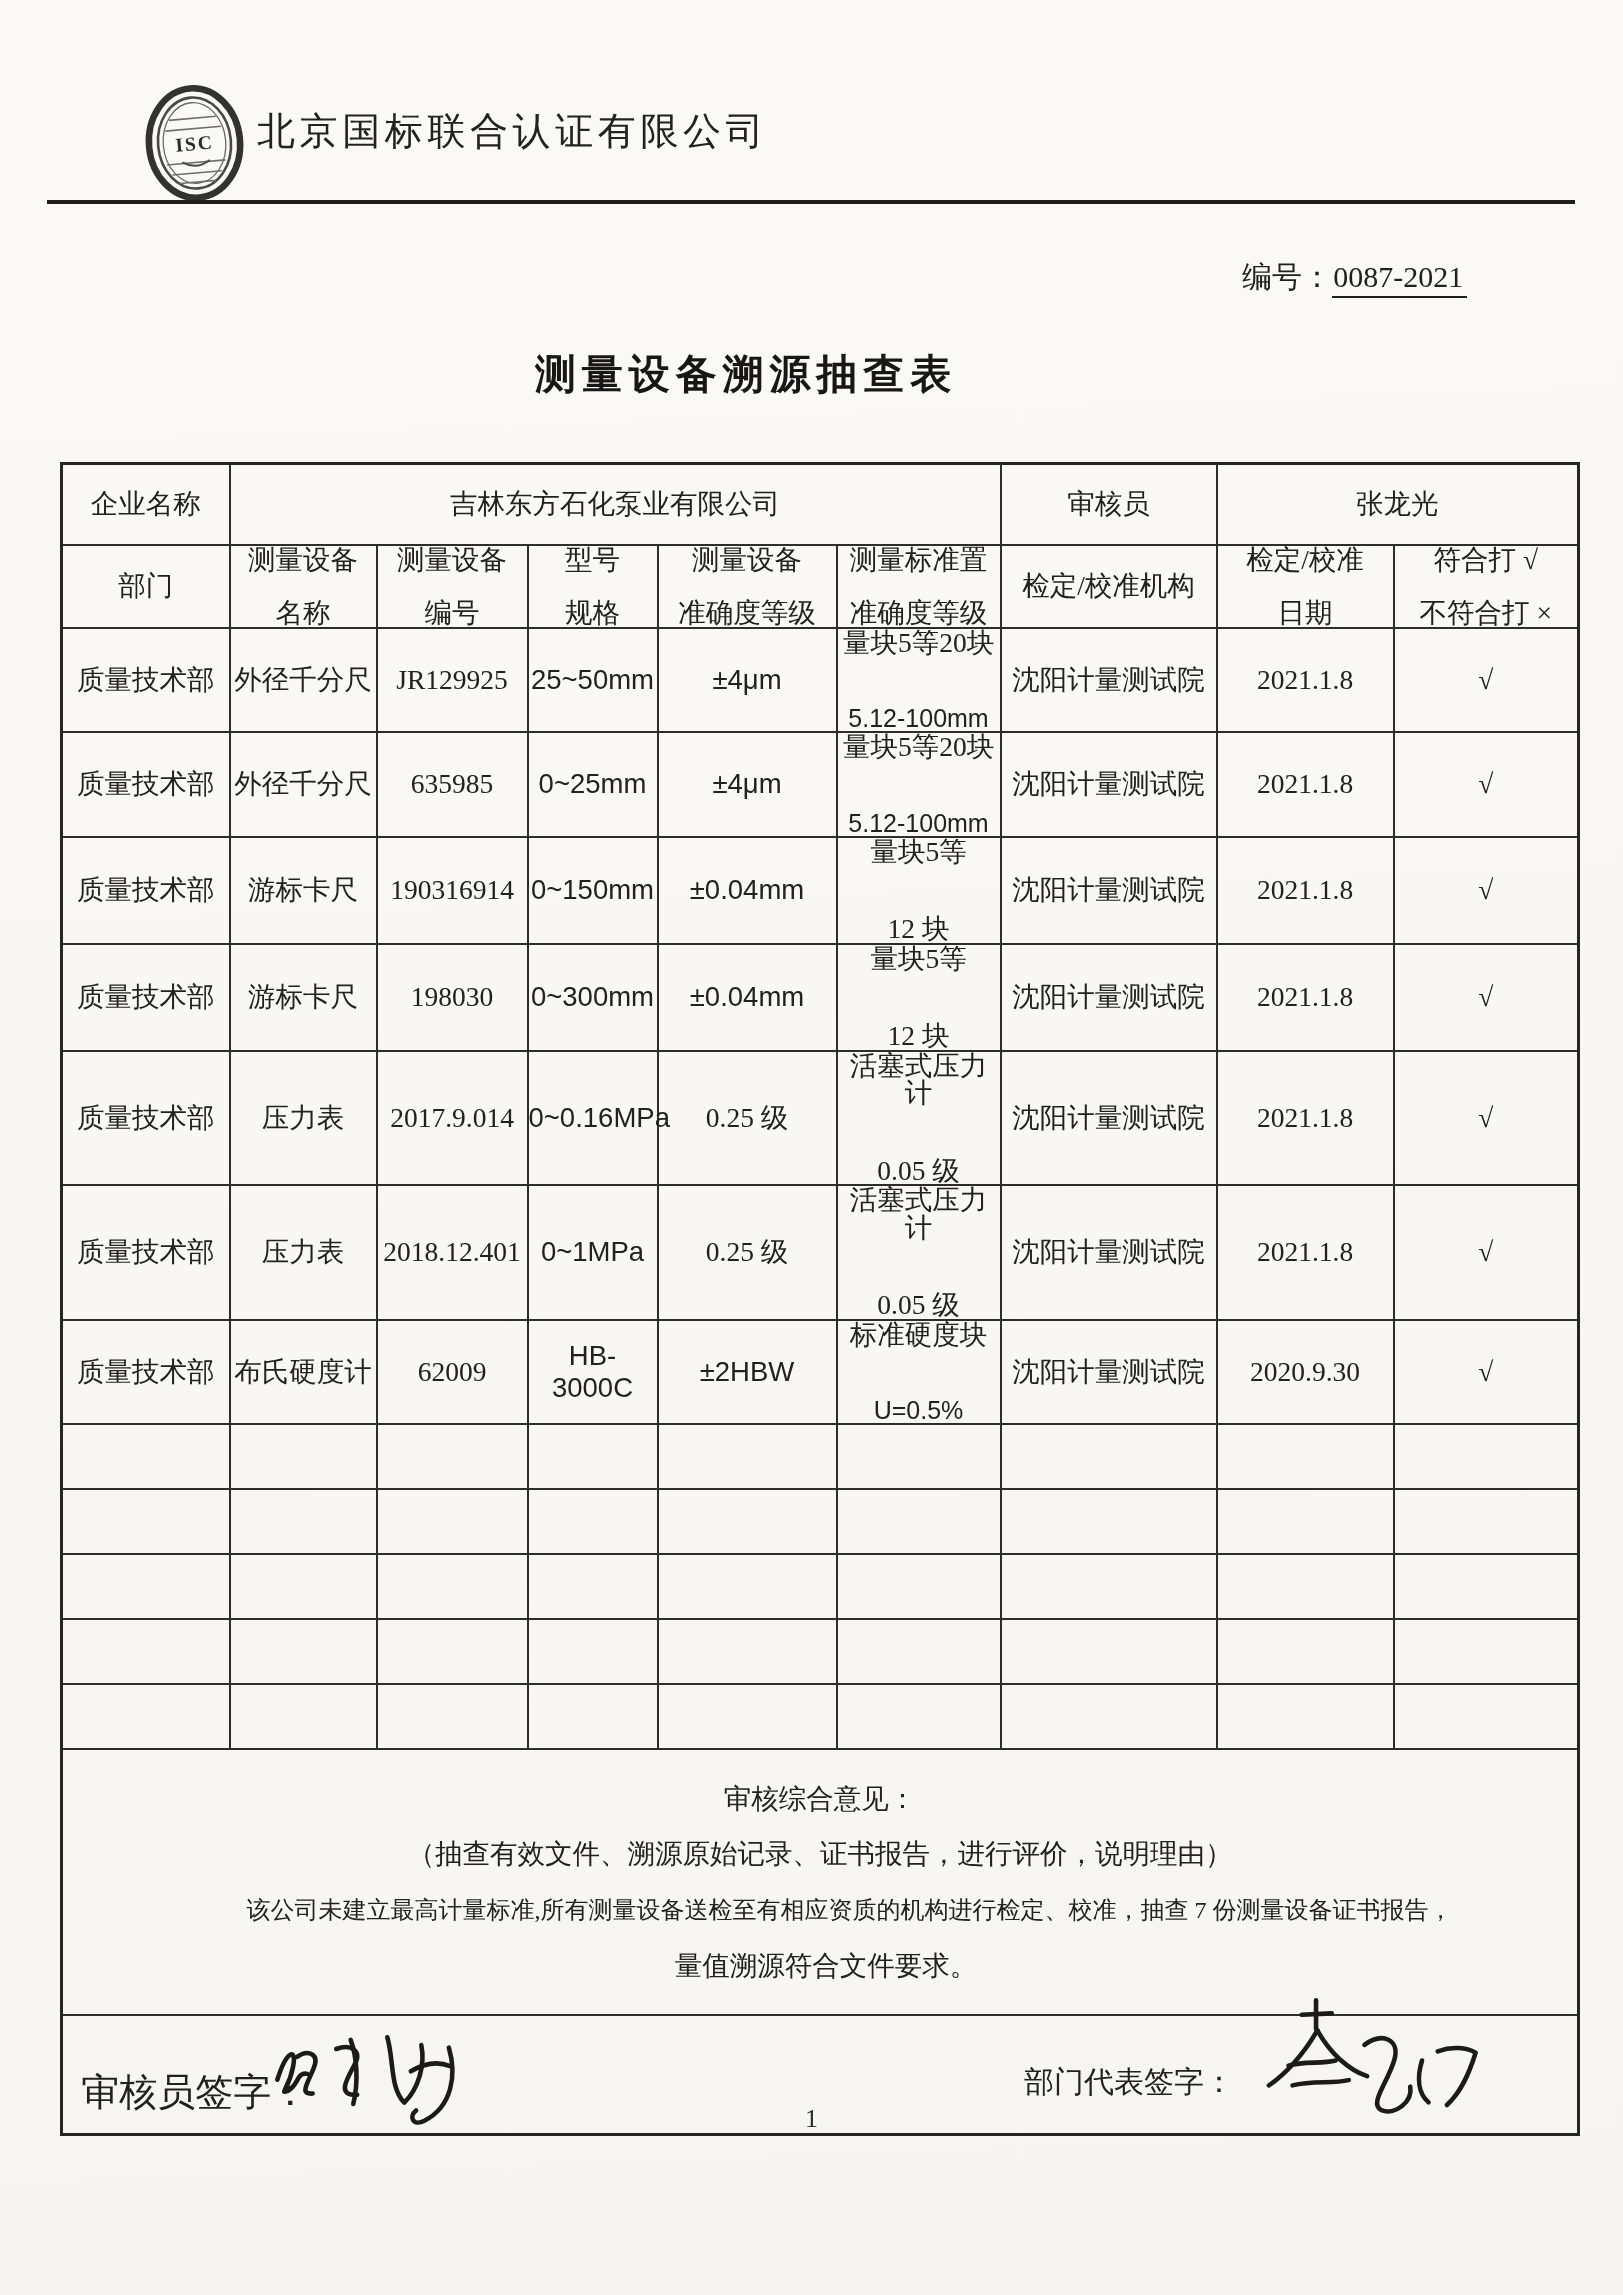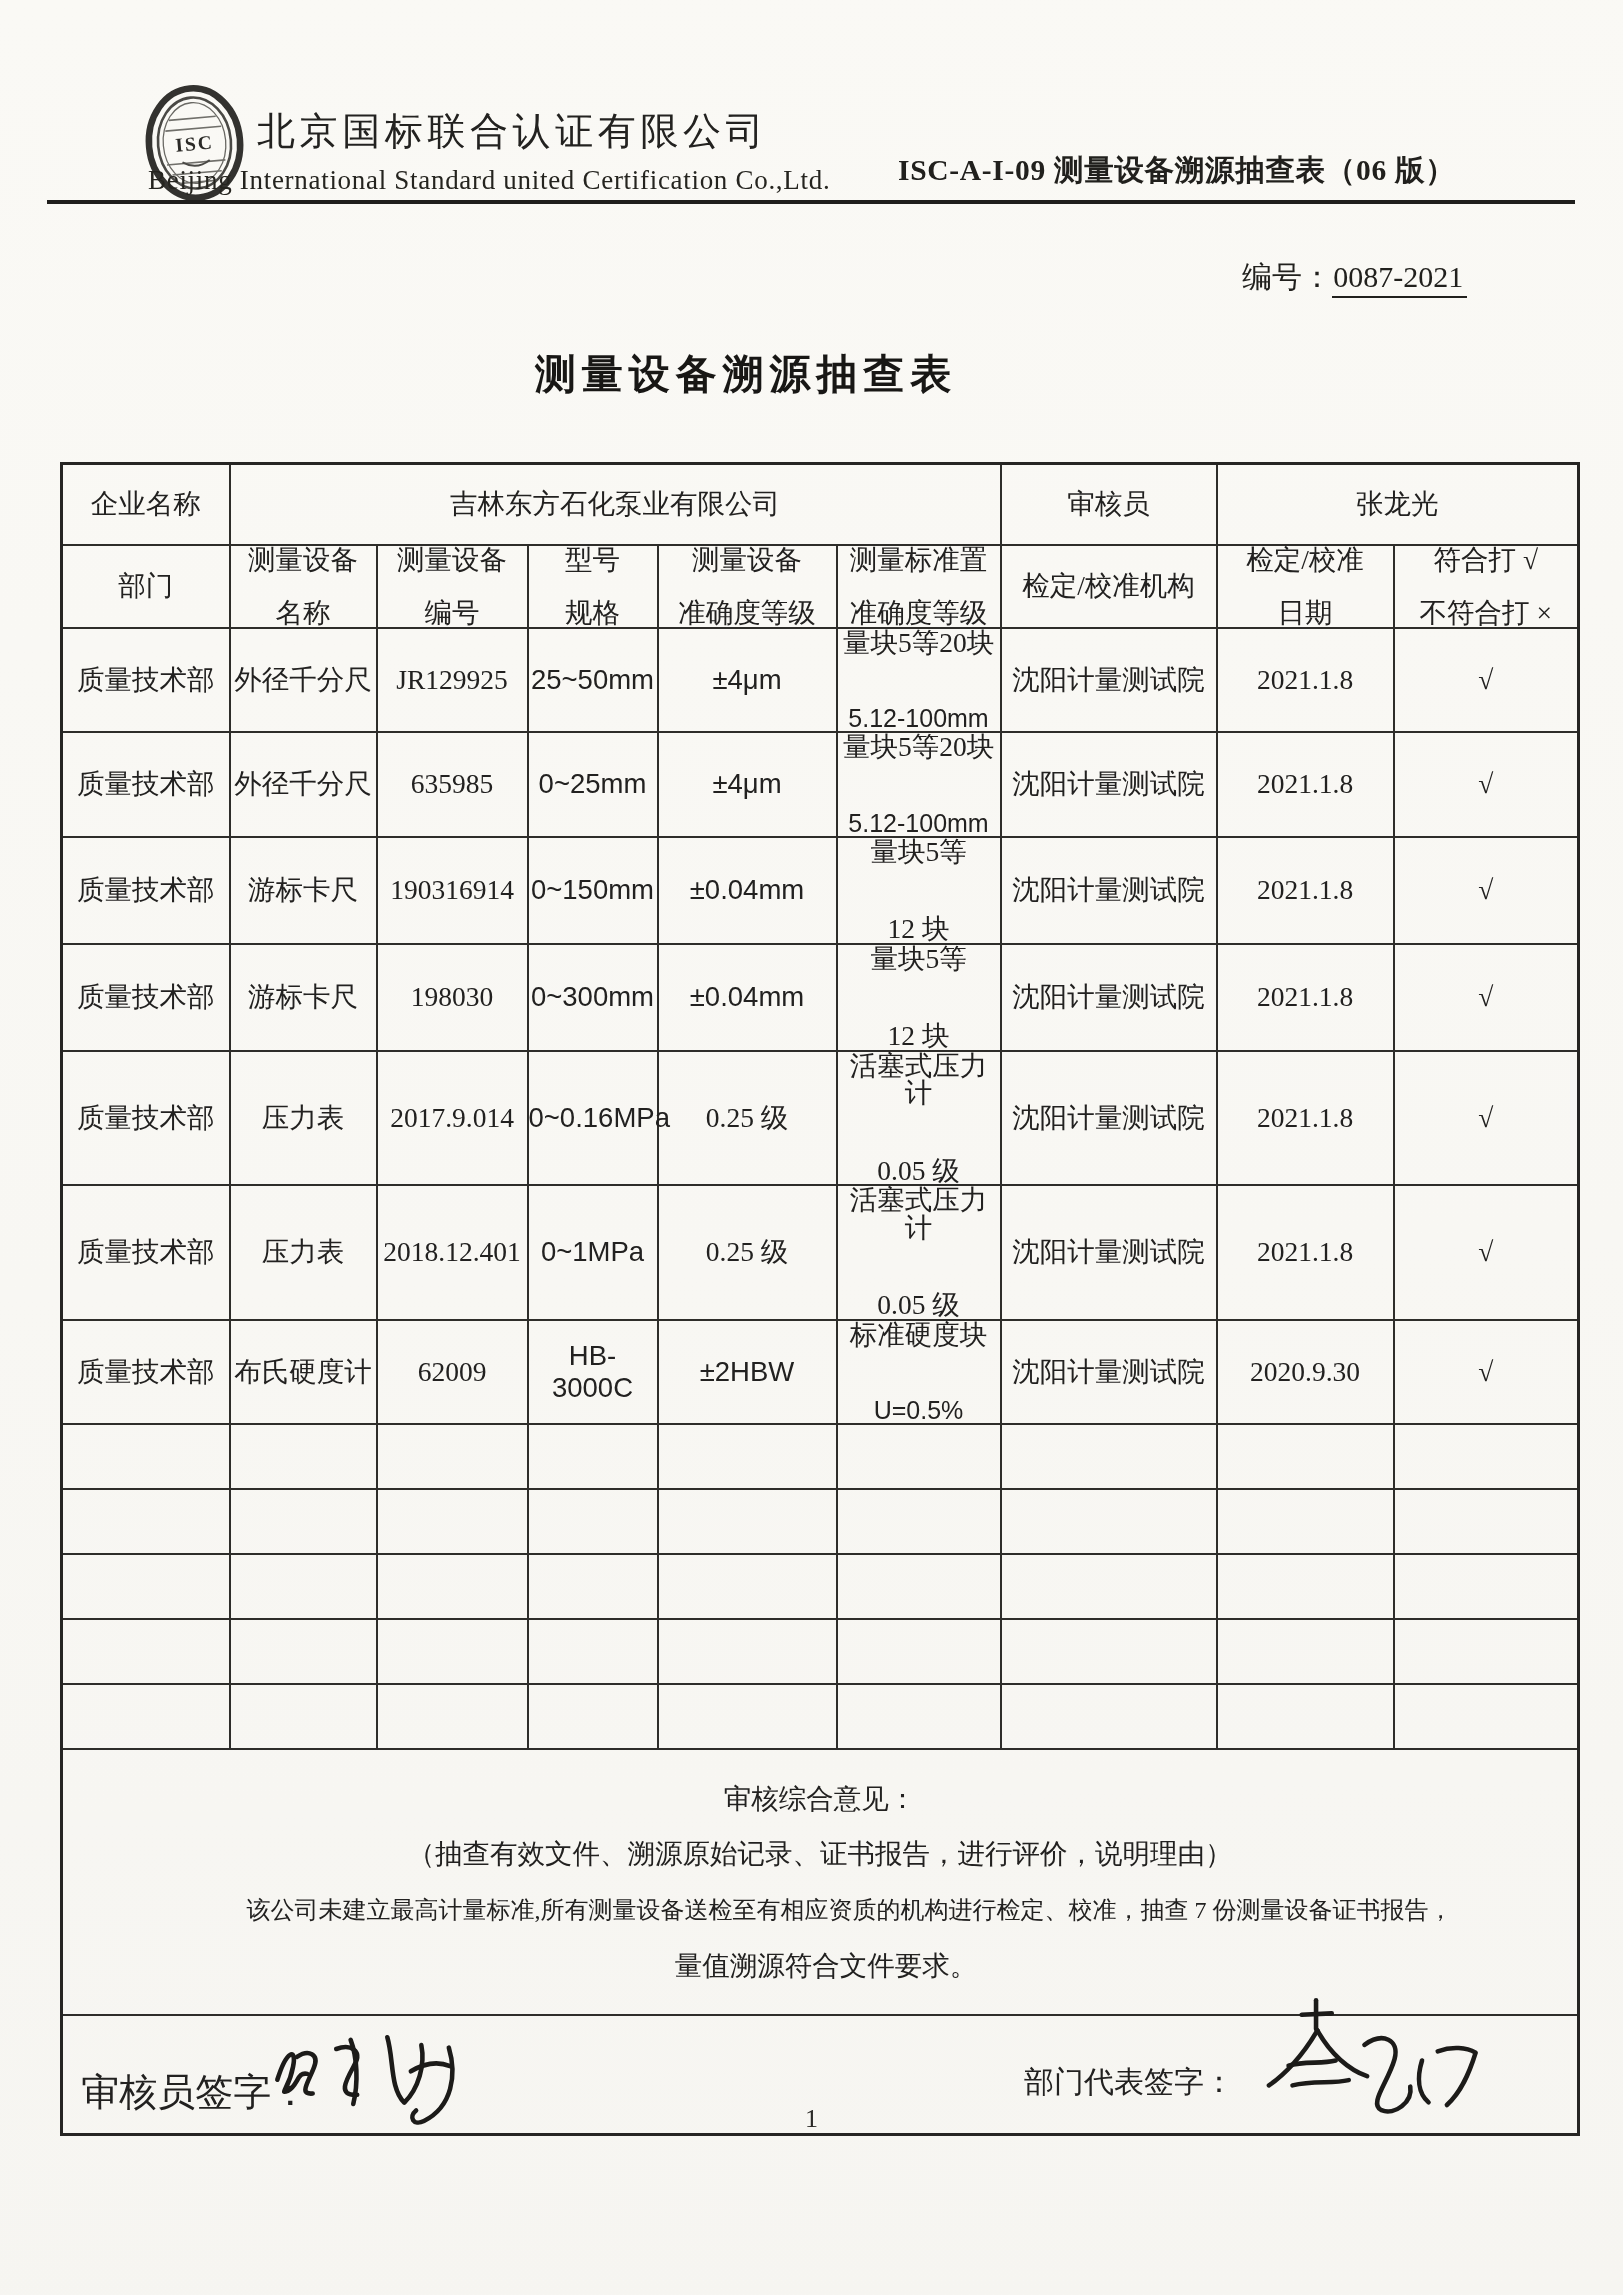--- a/index.html
+++ b/index.html
@@ -79,23 +79,21 @@
         <path d="M31,120 h90"></path>
         <path d="M38,136 h76"></path>
         <path d="M48,150 h56"></path>
     </g>
     <rect x="42" y="74" width="68" height="34" fill="#faf9f5"></rect>
     <text x="76" y="101" text-anchor="middle" font-family="Liberation Serif, DejaVu Serif, serif" font-size="30" font-weight="bold" letter-spacing="3" fill="#2b2a27">ISC</text>
     <path d="M55,118 q21,14 42,0" fill="none" stroke="#4a4945" stroke-width="3"></path>
   </svg>
 
   <div class="company-cn">北京国标联合认证有限公司</div>
-  <div class="company-en">Beijing International Standard united Certification Co.,Ltd.</div>
   <div class="header-rule"></div>
-  <div class="doc-code">ISC-A-I-09 测量设备溯源抽查表（06 版）</div>
   <div class="serial"><span>编号：</span><span class="u">0087-2021</span></div>
 
   <div class="page-title">测量设备溯源抽查表</div>
 
   <table class="main-table">
     <colgroup>
       <col style="width:168px">
         <col style="width:147px">
         <col style="width:151px">
       <col style="width:130px">

